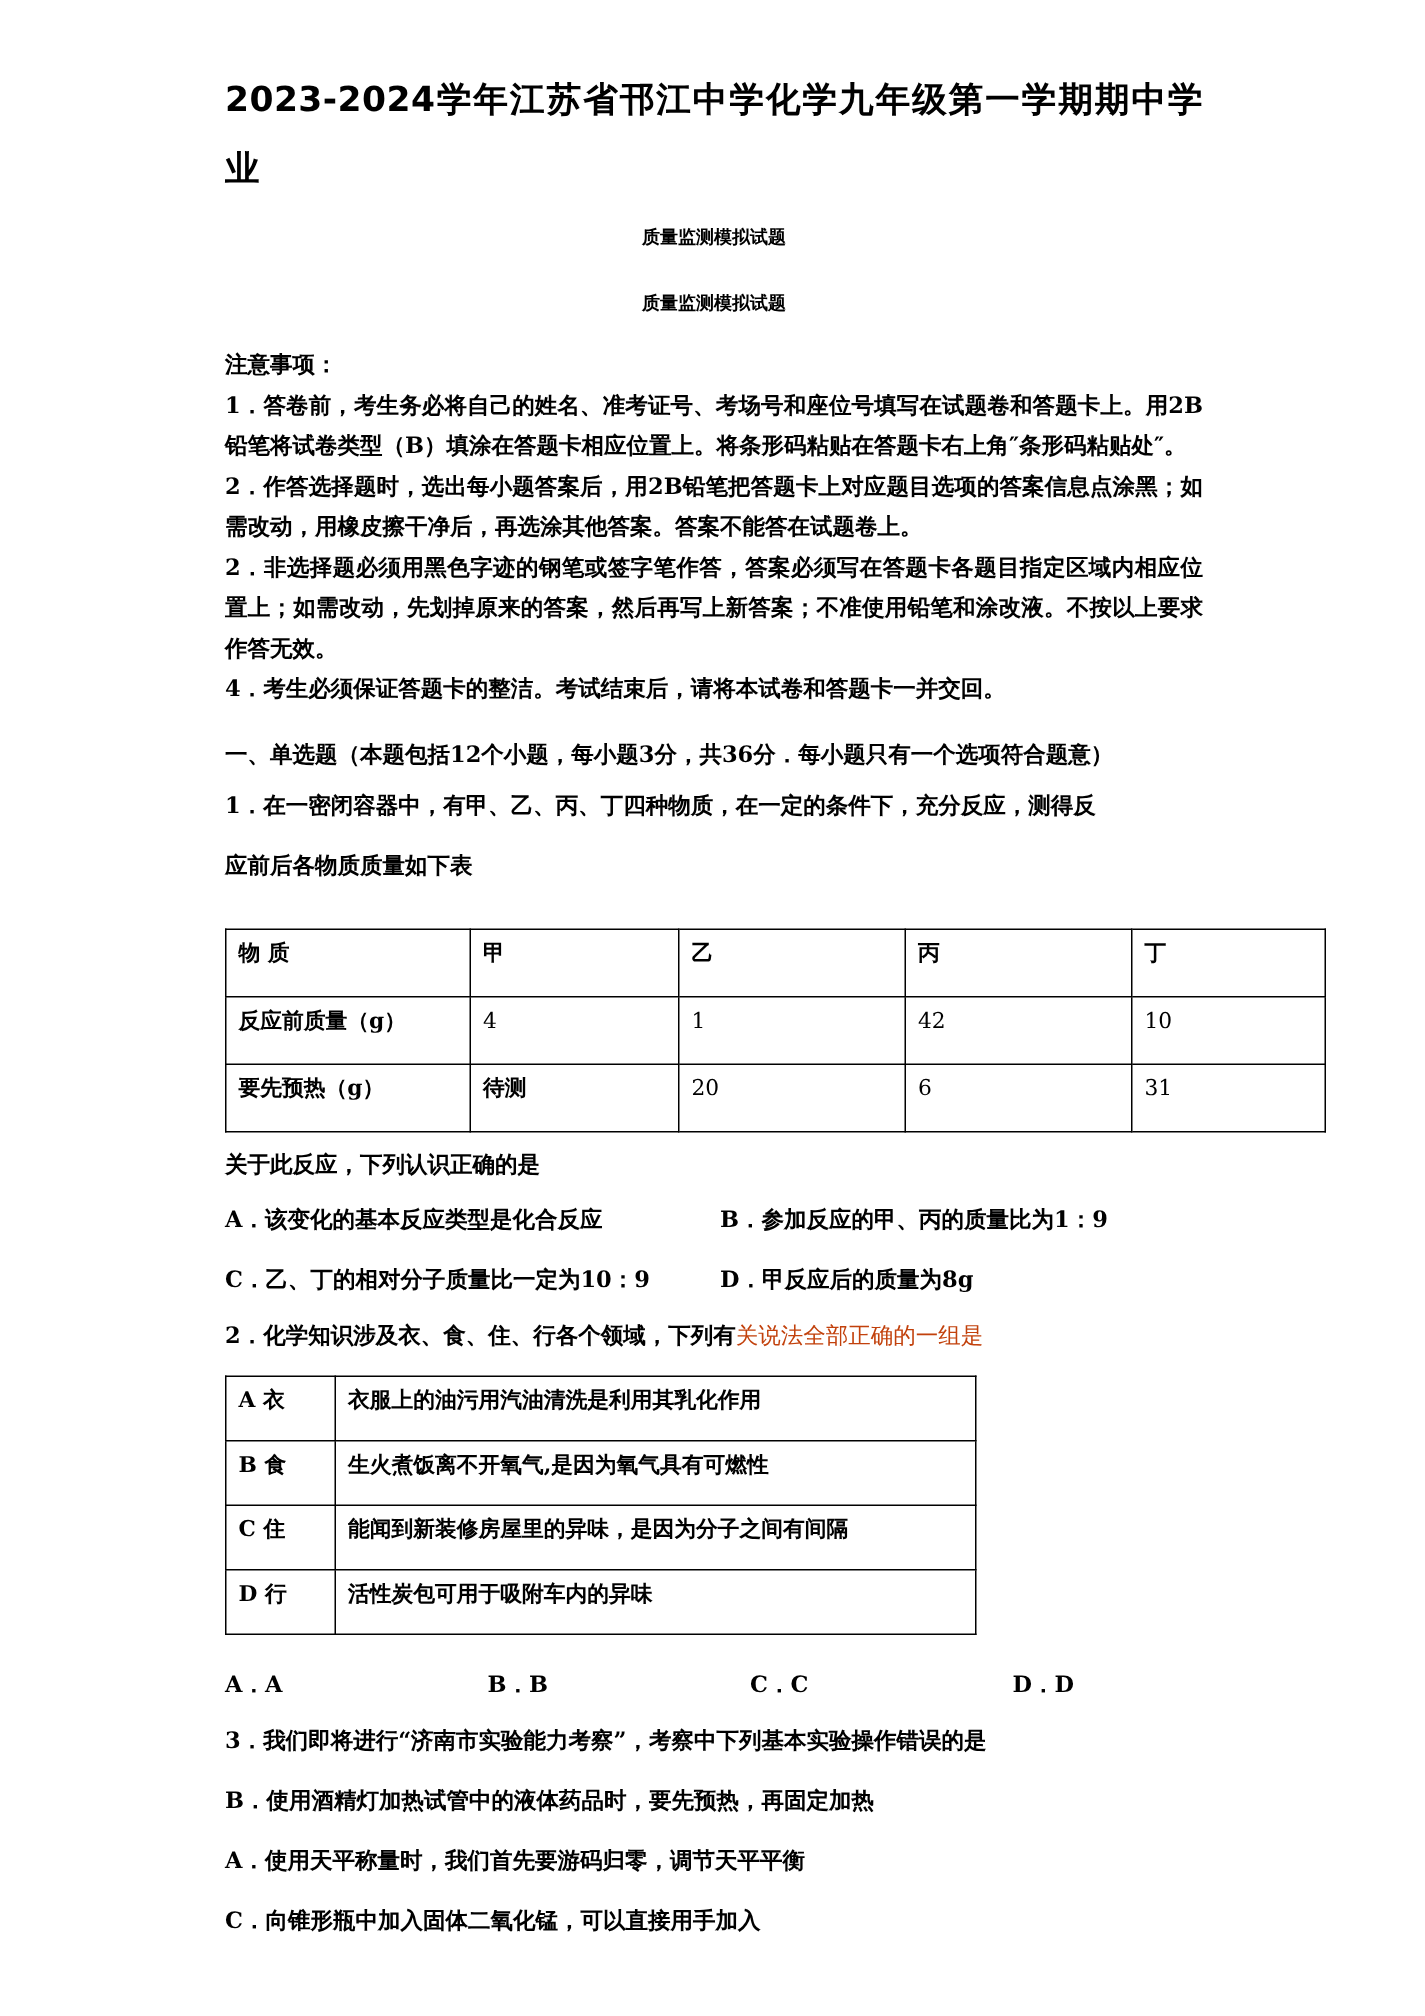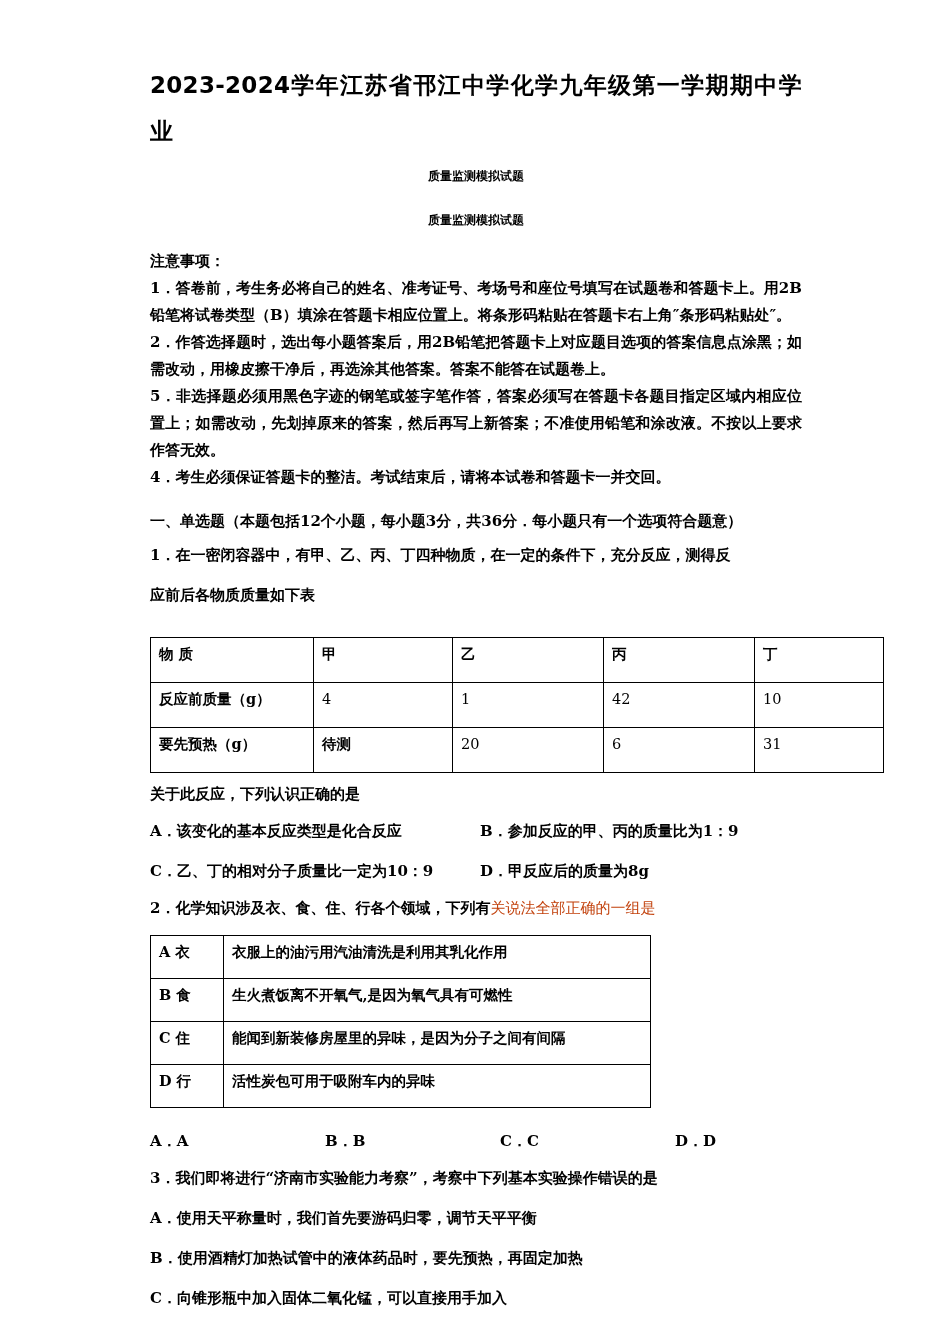--- a/index.html
+++ b/index.html
@@ -30,21 +30,21 @@
   }
 
   
   .doc-title {
     font-size: 23px;
     font-weight: bold;
     line-height: 46px;
     text-align: justify;
     letter-spacing: 0.3px;
     margin: 0;
-    padding-top: 62px;
+    padding-top: 44px;
     font-family: "DejaVu Sans", "Liberation Sans", sans-serif;
   }
   .doc-subtitle {
     font-size: 12px;
     font-weight: bold;
     text-align: center;
     line-height: 44px;
     margin: 0;
     font-family: "DejaVu Sans", "Liberation Sans", sans-serif;
   }
@@ -168,21 +168,21 @@
 
     <div class="doc-title">
       <span>2023-2024学年江苏省邗江中学化学九年级第一学期期中学业</span>
     </div>
     <div class="doc-subtitle">质量监测模拟试题</div>
     <div class="doc-subtitle">质量监测模拟试题</div>
 
     <div class="notice-head">注意事项：</div>
     <div class="notice-item">1．答卷前，考生务必将自己的姓名、准考证号、考场号和座位号填写在试题卷和答题卡上。用2B铅笔将试卷类型（B）填涂在答题卡相应位置上。将条形码粘贴在答题卡右上角″条形码粘贴处″。</div>
     <div class="notice-item">2．作答选择题时，选出每小题答案后，用2B铅笔把答题卡上对应题目选项的答案信息点涂黑；如需改动，用橡皮擦干净后，再选涂其他答案。答案不能答在试题卷上。</div>
-    <div class="notice-item">5．非选择题必须用黑色字迹的钢笔或签字笔作答，答案必须写在答题卡各题目指定区域内相应位置上；如需改动，先划掉原来的答案，然后再写上新答案；不准使用铅笔和涂改液。不按以上要求作答无效。</div>
+    <div class="notice-item">2．非选择题必须用黑色字迹的钢笔或签字笔作答，答案必须写在答题卡各题目指定区域内相应位置上；如需改动，先划掉原来的答案，然后再写上新答案；不准使用铅笔和涂改液。不按以上要求作答无效。</div>
     <div class="notice-item">4．考生必须保证答题卡的整洁。考试结束后，请将本试卷和答题卡一并交回。</div>
 
     <div class="spacer-sm"></div>
 
     <div class="section-head">一、单选题（本题包括12个小题，每小题3分，共36分．每小题只有一个选项符合题意）</div>
 
     <div class="q-line loose">1．在一密闭容器中，有甲、乙、丙、丁四种物质，在一定的条件下，充分反应，测得反</div>
     <div class="q-line loose">应前后各物质质量如下表</div>
 
     <table class="ex-table t-mass">
@@ -241,18 +241,18 @@
         <td class="k1">活性炭包可用于吸附车内的异味</td>
       </tr>
     </tbody>
       </table>
 
     <div class="opt-abcd">
       <span class="op">A．A</span><span class="op">B．B</span><span class="op">C．C</span><span class="op">D．D</span>
     </div>
 
     <div class="q-line loose">3．我们即将进行“济南市实验能力考察”，考察中下列基本实验操作错误的是</div>
+    <div class="q-line loose">B．使用酒精灯加热试管中的液体药品时，要先预热，再固定加热</div>
     <div class="q-line loose">A．使用天平称量时，我们首先要游码归零，调节天平平衡</div>
-    <div class="q-line loose">B．使用酒精灯加热试管中的液体药品时，要先预热，再固定加热</div>
     <div class="q-line loose">C．向锥形瓶中加入固体二氧化锰，可以直接用手加入</div>
 
   </div>
 </div>
 
 </body></html>

